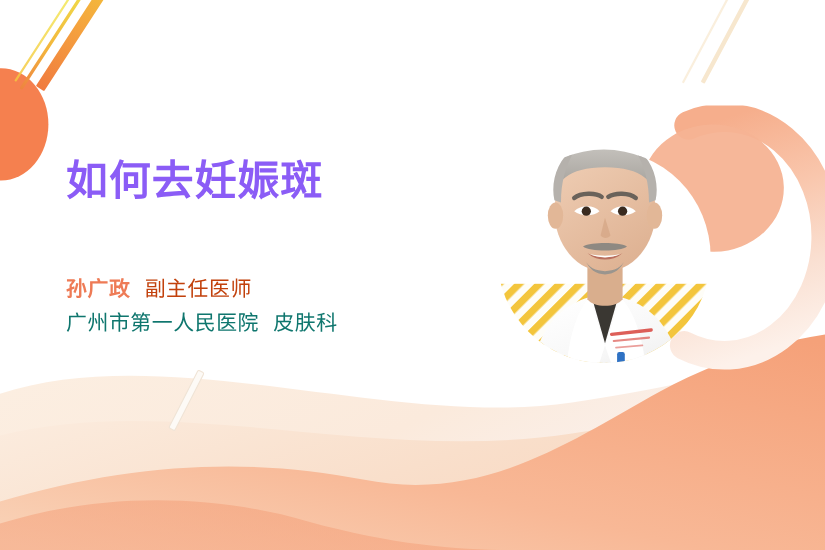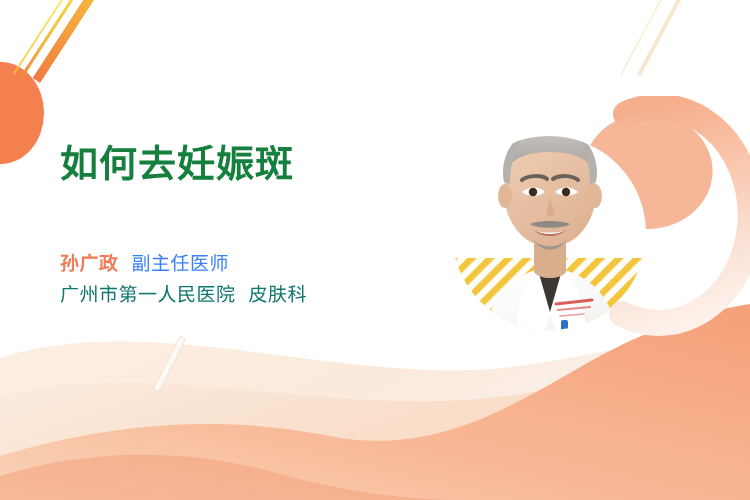--- a/index.html
+++ b/index.html
@@ -102,42 +102,42 @@
     overflow:hidden;
   }
 
   
   #headline{
     position:absolute;
     left:60px;top:117px;
     font-size:38px;
     font-weight:700;
     letter-spacing:1px;
-    color:#15803d;
+    color:#8b5cf6;
     line-height:1.2;
     white-space:nowrap;
     font-family:"DejaVu Sans","Liberation Sans",sans-serif;
   }
 
   #credits{
     position:absolute;
     left:60px;top:248px;
     line-height:1.62;
     white-space:nowrap;
     font-family:"DejaVu Sans","Liberation Sans",sans-serif;
   }
   .credit-row{display:block;font-size:19px;}
   #doctor-name{
     font-weight:700;
     color:#EE7B56;
     letter-spacing:.5px;
     text-align:center;
   }
   #doctor-title{
-    color:#3b82f6;
+    color:#c2410c;
     margin-left:13px;
     letter-spacing:.5px;
   }
   #hospital-name,#department-name{
     color:#0f766e;
     letter-spacing:.5px;
   }
   #department-name{margin-left:13px;margin-top:47px;}
 </style>
 </head>

